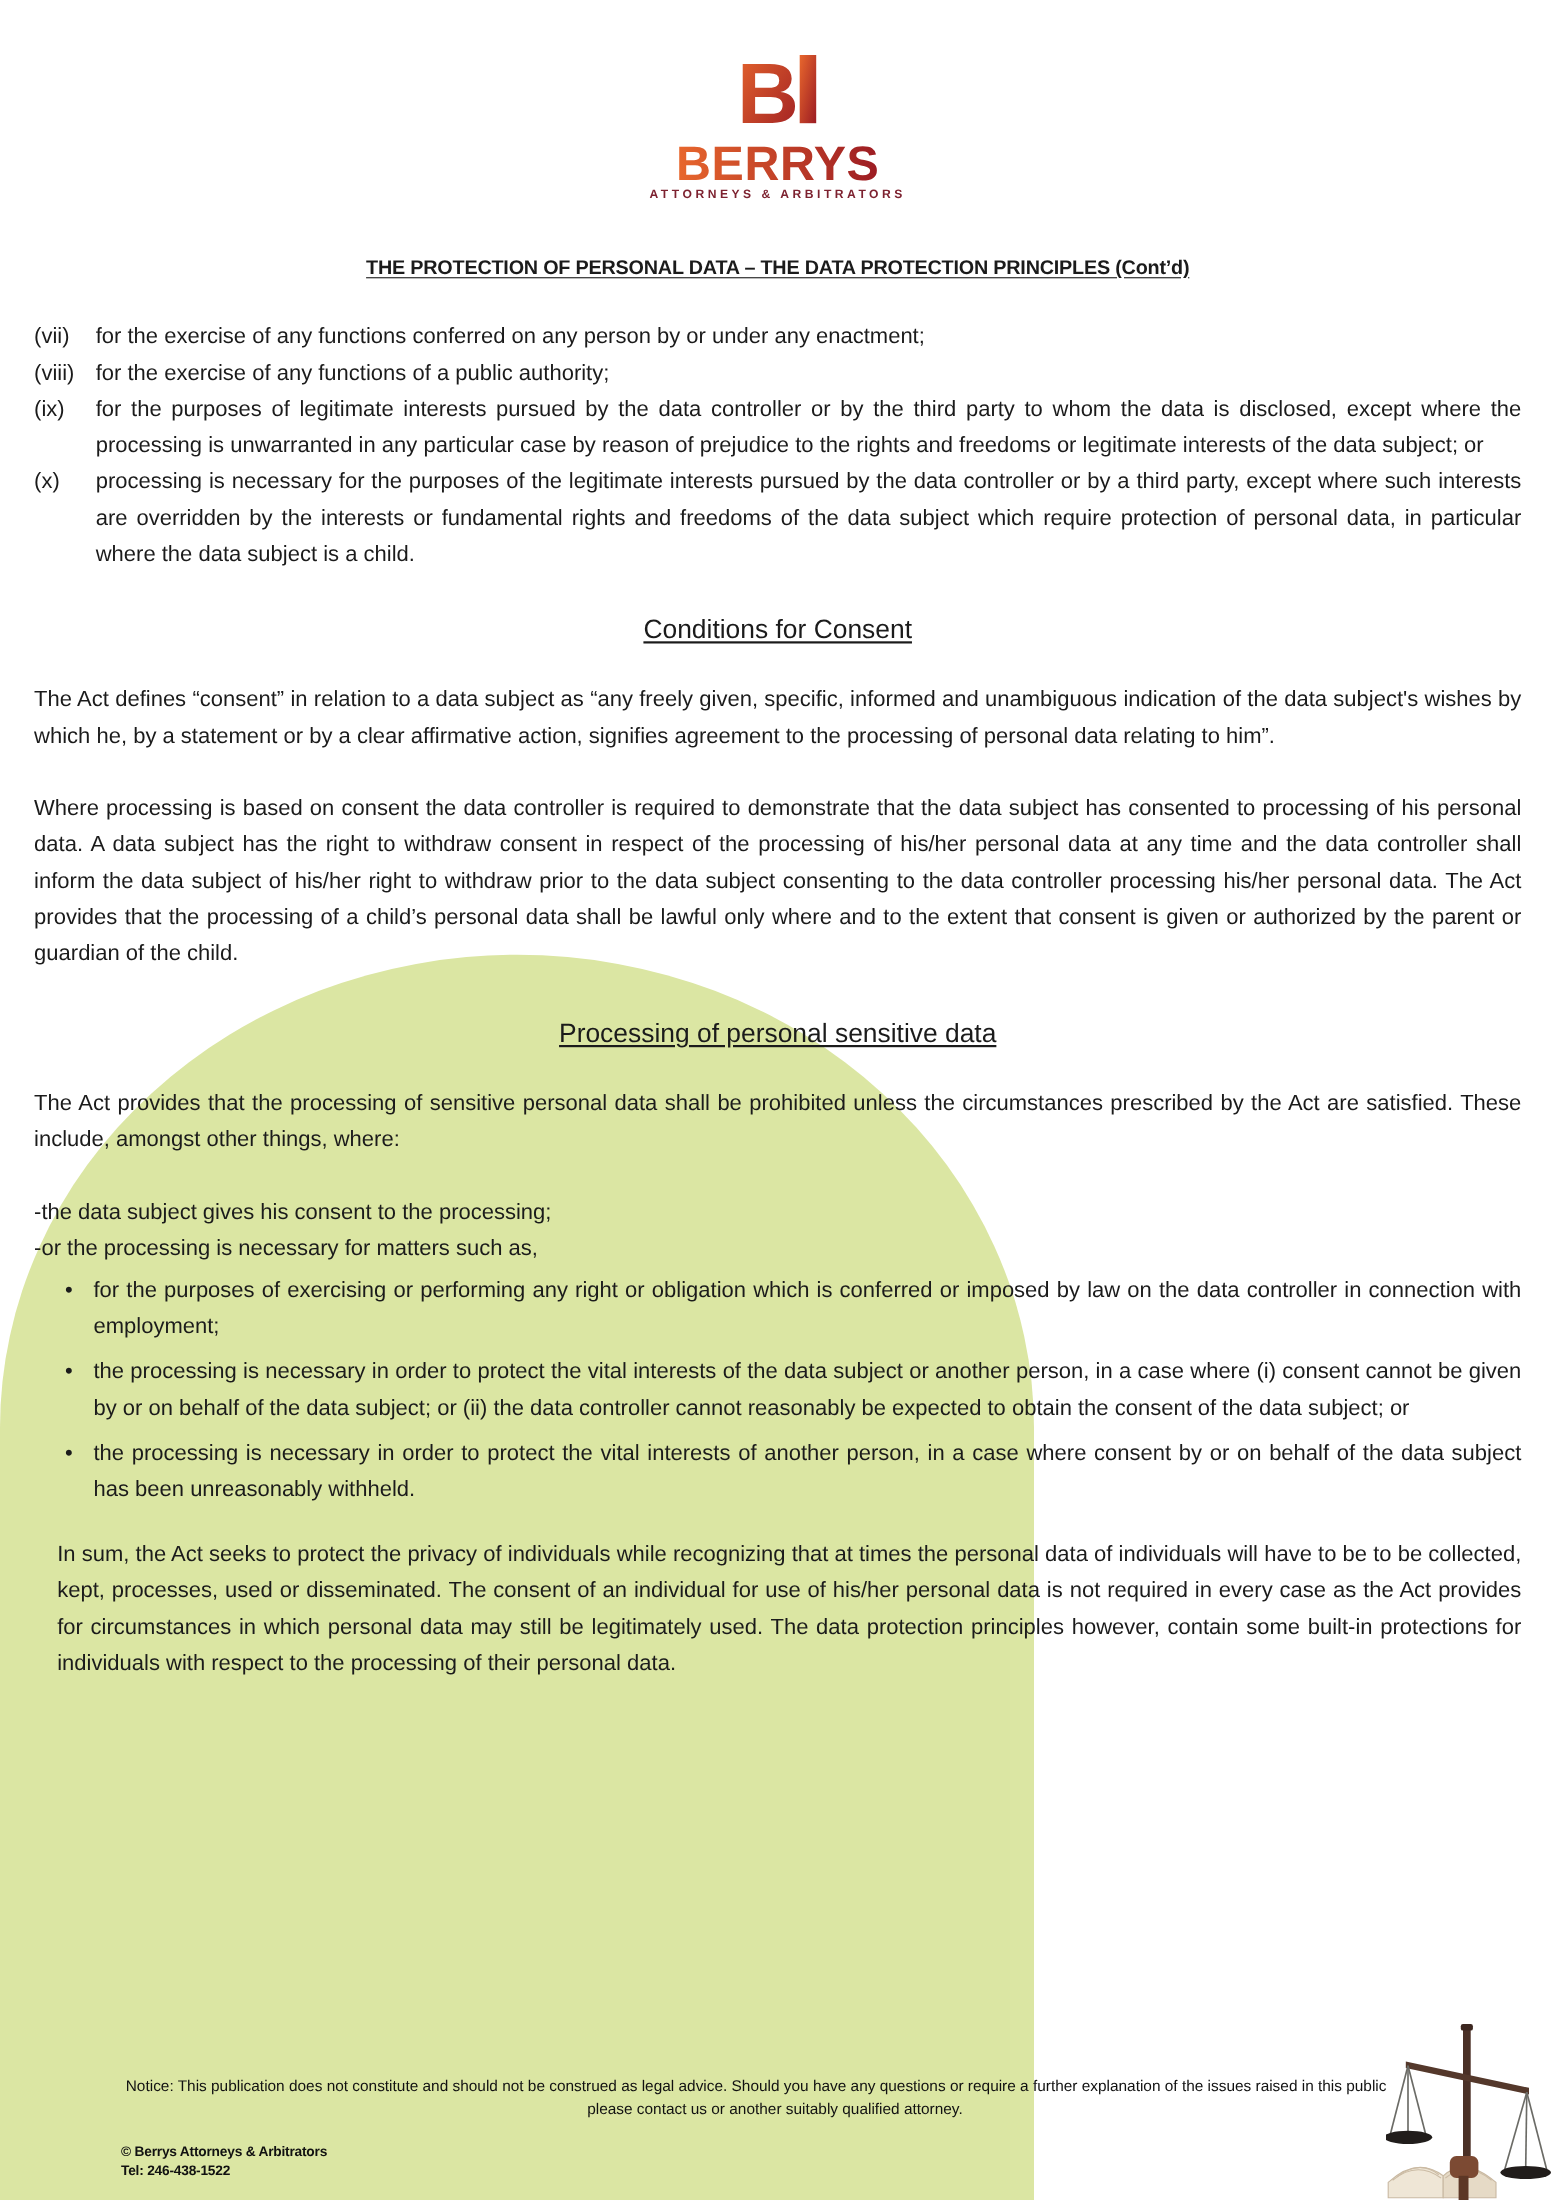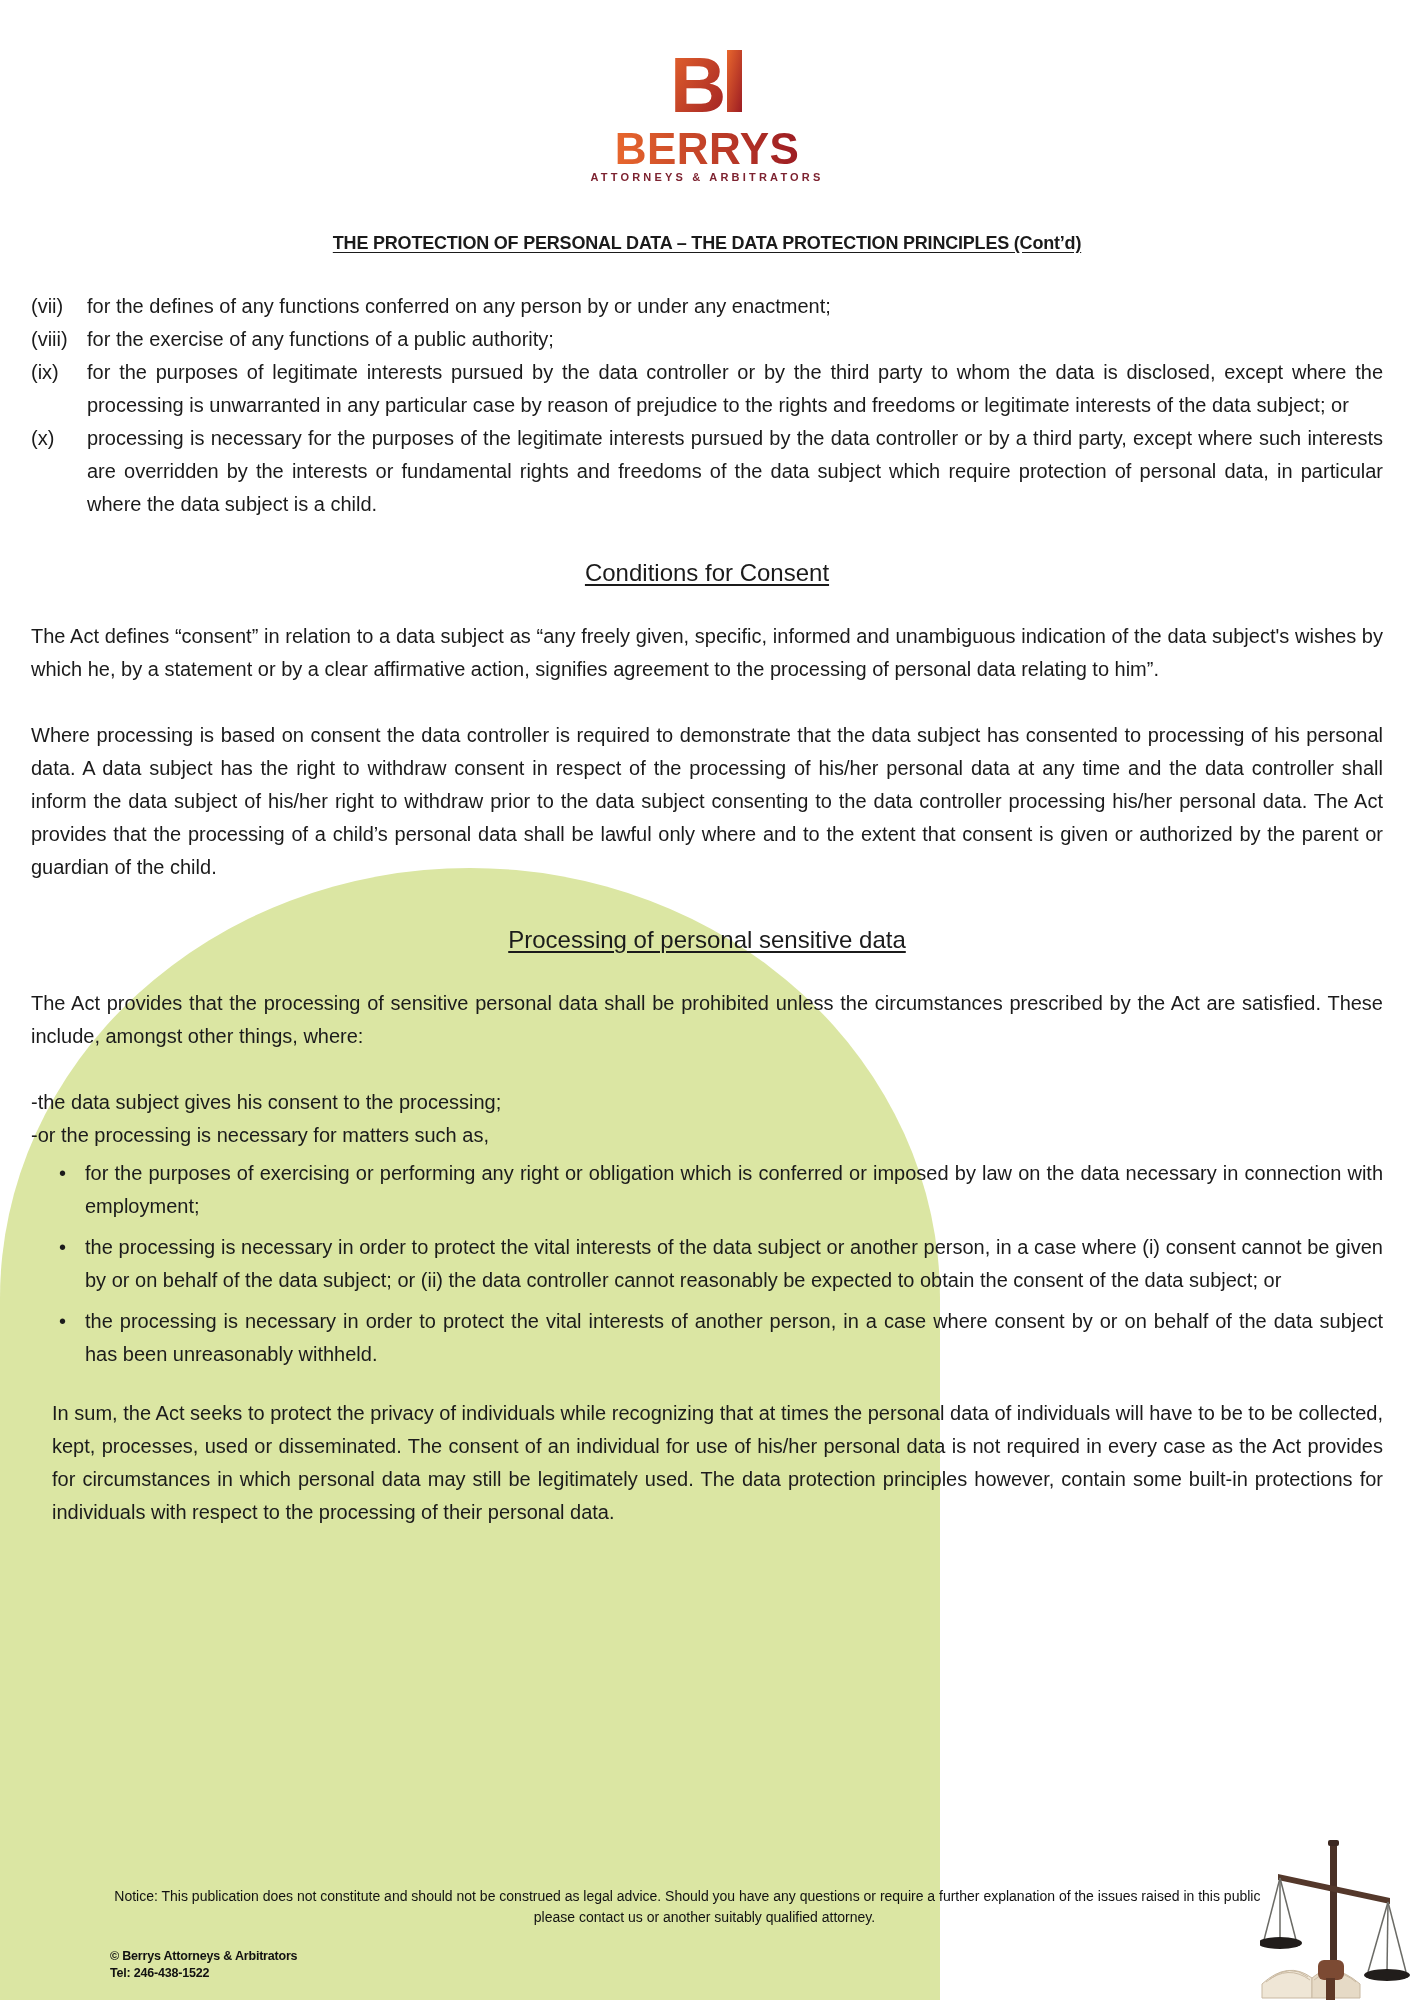--- a/index.html
+++ b/index.html
@@ -97,21 +97,21 @@
       <text x="100" y="40" text-anchor="middle" font-family="Liberation Sans, sans-serif" font-size="44" font-weight="bold" letter-spacing="0.5" fill="url(#gradW)">BERRYS</text>
     </svg>
     <span class="logo-tagline">ATTORNEYS &amp; ARBITRATORS</span>
   </div>
 
   <div class="doc-title">THE PROTECTION OF PERSONAL DATA – THE DATA PROTECTION PRINCIPLES (Cont’d)</div>
 
   <div class="num-list body-text">
     <div class="num-item">
       <span class="marker">(vii)</span>
-      <span class="txt">for the defines of any functions conferred on any person by or under any enactment;</span>
+      <span class="txt">for the exercise of any functions conferred on any person by or under any enactment;</span>
     </div>
     <div class="num-item">
       <span class="marker">(viii)</span>
       <span class="txt">for the exercise of any functions of a public authority;</span>
     </div>
     <div class="num-item">
       <span class="marker">(ix)</span>
       <span class="txt">for the purposes of legitimate interests pursued by the data controller or by the third party to whom the data is disclosed, except where the processing is unwarranted in any particular case by reason of prejudice to the rights and freedoms or legitimate interests of the data subject; or</span>
     </div>
     <div class="num-item">
@@ -126,21 +126,21 @@
 
   <div class="section-heading h-sensitive">Processing of personal sensitive data</div>
   <p class="para body-text justify">The Act provides that the processing of sensitive personal data shall be prohibited unless the circumstances prescribed by the Act are satisfied. These include, amongst other things, where:</p>
 
   <div class="dash-lines body-text">
     <div>-the data subject gives his consent to the processing;</div>
     <div>-or the processing is necessary for matters such as,</div>
   </div>
 
   <ul class="bullets body-text">
-    <li>for the purposes of exercising or performing any right or obligation which is conferred or imposed by law on the data necessary in connection with employment;</li>
+    <li>for the purposes of exercising or performing any right or obligation which is conferred or imposed by law on the data controller in connection with employment;</li>
     <li>the processing is necessary in order to protect the vital interests of the data subject or another person, in a case where (i) consent cannot be given by or on behalf of the data subject; or (ii) the data controller cannot reasonably be expected to obtain the consent of the data subject; or</li>
     <li>the processing is necessary in order to protect the vital interests of another person, in a case where consent by or on behalf of the data subject has been unreasonably withheld.</li>
   </ul>
 
   <p class="closing body-text justify">In sum, the Act seeks to protect the privacy of individuals while recognizing that at times the personal data of individuals will have to be to be collected, kept, processes, used or disseminated. The consent of an individual for use of his/her personal data is not required in every case as the Act provides for circumstances in which personal data may still be legitimately used. The data protection principles however, contain some built-in protections for individuals with respect to the processing of their personal data.</p>
 
 </div>
 
 <div class="notice">Notice: This publication does not constitute and should not be construed as legal advice. Should you have any questions or require a further explanation of the issues raised in this publication, please contact us or another suitably qualified attorney.</div>
 

